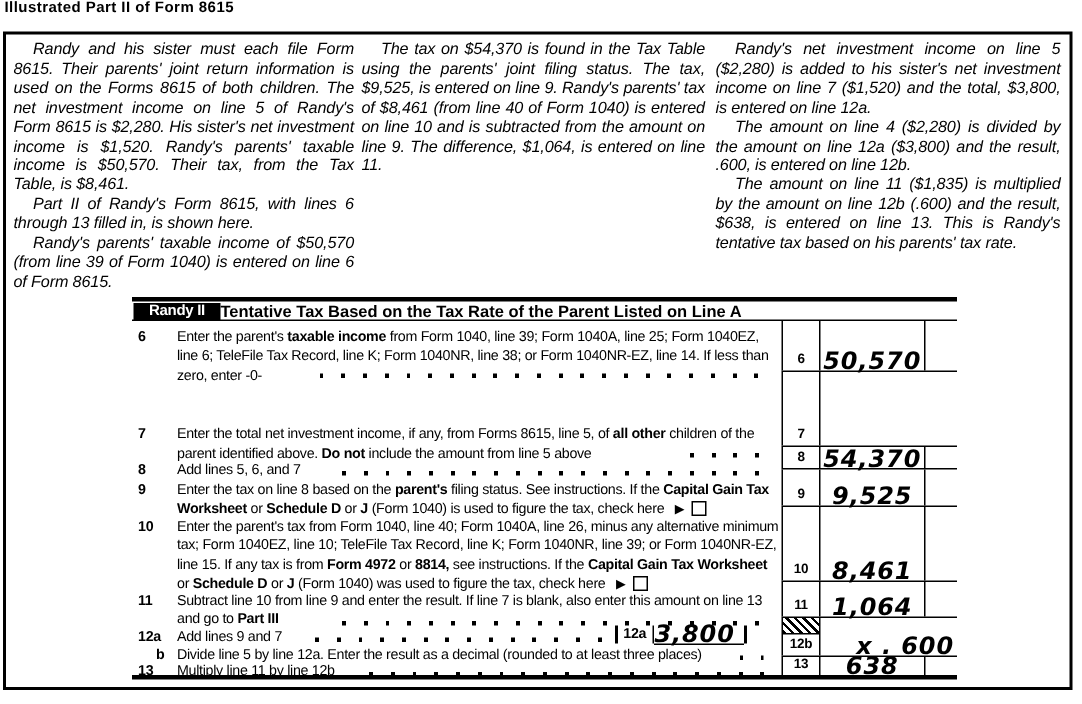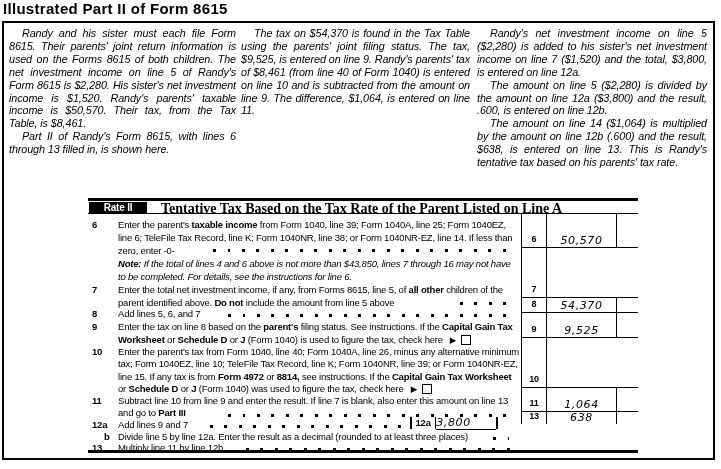--- a/index.html
+++ b/index.html
@@ -1,56 +1,56 @@
 <!DOCTYPE html>
 <html><head>
 <meta charset="utf-8">
 <style>
   html,body{margin:0;padding:0;background:#fff;}
   body{width:721px;height:469px;position:relative;overflow:hidden;
        font-family:"Liberation Sans",sans-serif;color:#000;}
   
-  .page-title{position:absolute;left:3px;top:0px;font-size:15px;font-weight:bold;
+  .page-title{position:absolute;left:3px;top:0px;font-size:10px;font-weight:bold;
               letter-spacing:0.3px;}
   
   .outer-box{position:absolute;left:2px;top:21px;width:709px;height:435px;
              border:2px solid #000;background:#fff;}
   
   .intro-col{position:absolute;top:4px;font-size:10.8px;line-height:12.9px;
              text-align:justify;letter-spacing:-0.1px;}
   .intro-col p{margin:0;text-indent:13px;font-style:italic;}
   #col1{left:5px;width:227px;}
   #col2{left:237px;width:229px;}
   #col3{left:473px;width:230px;}
   
   .form8615{position:absolute;left:84px;top:175px;width:550px;height:258px;
             font-size:9.5px;line-height:13px;letter-spacing:-0.2px;}
   .ph-topline{position:absolute;left:0;top:0;width:550px;height:2.5px;background:#000;}
   .part-label{position:absolute;left:1px;top:4px;width:58px;height:12px;background:#000;
               color:#fff;font-weight:bold;font-size:10px;text-align:center;line-height:12px;}
-  .part-title{position:absolute;left:73px;top:4px;font-weight:bold;font-size:14px;letter-spacing:0;font-family:Liberation Serif, serif;}
+  .part-title{position:absolute;left:59px;top:4px;font-weight:bold;font-size:11px;letter-spacing:0;}
   .ph-bottomline{position:absolute;left:0;top:15px;width:550px;height:1.2px;background:#000;}
   .item{position:absolute;left:0;width:436px;}
   .item .num{position:absolute;left:4px;top:0;font-weight:bold;}
   .item .txt{display:block;margin-left:30px;width:402px;}
   .note-block{position:absolute;left:30px;width:400px;font-style:italic;}
   .leader{position:absolute;height:2.6px;
           background:repeating-linear-gradient(90deg,#000 0 2.6px,transparent 2.6px 14.5px);}
   .arrow{font-size:8.5px;margin-left:7px;letter-spacing:0;}
   .cbox{display:inline-block;width:8px;height:8px;border:1.6px solid #000;
         vertical-align:-1.5px;margin-left:5px;}
   b{letter-spacing:-0.2px;}
   
   .inline12a{position:absolute;left:322px;top:219px;height:13px;display:flex;}
   .il-bar{width:1.5px;background:#000;height:12px;}
   .il-label{font-weight:bold;padding:0 4px;font-size:9.5px;line-height:12px;}
   .il-value{width:60px;border-bottom:1.4px solid #000;line-height:12px;}
   
-  .hand{font-family:"DejaVu Sans",sans-serif;font-style:italic;font-size:11px;
-        letter-spacing:0.6px;font-weight:normal;}
+  .hand{font-family:"DejaVu Sans",sans-serif;font-style:italic;font-size:16px;
+        letter-spacing:0.6px;font-weight:bold;}
   
   .grid{position:absolute;left:433px;top:16px;width:117px;}
   .grow{display:flex;border-bottom:1.5px solid #000;box-sizing:border-box;}
   .gnum{width:26px;box-sizing:border-box;border-left:1.5px solid #000;
         border-right:1.5px solid #000;display:flex;align-items:flex-end;
         justify-content:center;font-weight:bold;font-size:9px;padding-bottom:1px;}
   .gval{flex:1;box-sizing:border-box;border-right:1.5px solid #000;display:flex;
         align-items:flex-end;justify-content:center;padding-bottom:0px;}
   .gcent{width:21px;}
   .gnumwrap{width:26px;box-sizing:border-box;border-left:1.5px solid #000;
@@ -66,43 +66,43 @@
 </head>
 <body>
 
 <div class="page-title">Illustrated Part II of Form 8615</div>
 
 <div class="outer-box">
 
   <div class="intro-col" id="col1">
     <p>Randy and his sister must each file Form 8615. Their parents' joint return information is used on the Forms 8615 of both children. The net investment income on line 5 of Randy's Form 8615 is $2,280. His sister's net investment income is $1,520. Randy's parents' taxable income is $50,570. Their tax, from the Tax Table, is $8,461.</p>
     <p>Part II of Randy's Form 8615, with lines 6 through 13 filled in, is shown here.</p>
+    <p>Randy's parents' taxable income of $50,570 (from line 39 of Form 1040) is entered on line 6 of Form 8615.</p>
   </div>
   <div class="intro-col" id="col2">
     <p>The tax on $54,370 is found in the Tax Table using the parents' joint filing status. The tax, $9,525, is entered on line 9. Randy's parents' tax of $8,461 (from line 40 of Form 1040) is entered on line 10 and is subtracted from the amount on line 9. The difference, $1,064, is entered on line 11.</p>
   </div>
   <div class="intro-col" id="col3">
     <p>Randy's net investment income on line 5 ($2,280) is added to his sister's net investment income on line 7 ($1,520) and the total, $3,800, is entered on line 12a.</p>
-    <p>The amount on line 5 ($2,280) is divided by the amount on line 12a ($3,800) and the result, .600, is entered on line 12b.</p>
-    <p>The amount on line 14 ($1,064) is multiplied by the amount on line 12b (.600) and the result, $638, is entered on line 13. This is Randy's tentative tax based on his parents' tax rate.</p>
+    <p>The amount on line 4 ($2,280) is divided by the amount on line 12a ($3,800) and the result, .600, is entered on line 12b.</p>
+    <p>The amount on line 11 ($1,835) is multiplied by the amount on line 12b (.600) and the result, $638, is entered on line 13. This is Randy's tentative tax based on his parents' tax rate.</p>
   </div>
 
   <div class="form8615">
     <div class="ph-topline"></div>
-    <div class="part-label">Rate II</div>
+    <div class="part-label">Randy II</div>
     <div class="part-title">Tentative Tax Based on the Tax Rate of the Parent Listed on Line A</div>
     <div class="ph-bottomline"></div>
 
     <div class="item" style="top:20px">
       <span class="num">6</span>
       <span class="txt">Enter the parent's <b>taxable income</b> from Form 1040, line 39; Form 1040A, line 25; Form 1040EZ, line 6; TeleFile Tax Record, line K; Form 1040NR, line 38; or Form 1040NR-EZ, line 14. If less than zero, enter -0-</span>
     </div>
     <div class="leader" style="left:125px;top:51px;width:302px"></div>
 
-    <div class="note-block" style="top:59px"><b>Note: </b>If the total of lines 4 and 6 above is not more than $43,850, lines 7 through 16 may not have to be completed. For details, see the instructions for line 6.</div>
 
     <div class="item" style="top:85px">
       <span class="num">7</span>
       <span class="txt">Enter the total net investment income, if any, from Forms 8615, line 5, of <b>all other</b> children of the parent identified above. <b>Do not</b> include the amount from line 5 above</span>
     </div>
     <div class="leader" style="left:372px;top:104px;width:55px"></div>
 
     <div class="item" style="top:109px">
       <span class="num">8</span>
       <span class="txt">Add lines 5, 6, and 7</span>
@@ -165,27 +165,35 @@
         <div class="gval hand">54,370</div>
         <div class="gcent"></div>
       </div>
       <div class="grow" style="height:25px">
         <div class="gnum">9</div>
         <div class="gval hand">9,525</div>
         <div class="gcent"></div>
       </div>
       <div class="grow" style="height:50px">
         <div class="gnum">10</div>
+        <div class="gval hand">8,461</div>
         <div class="gcent"></div>
       </div>
       <div class="grow" style="height:24px">
         <div class="gnum">11</div>
         <div class="gval hand">1,064</div>
         <div class="gcent"></div>
       </div>
+      <div class="grow" style="height:26px">
+        <div class="gnumwrap">
+          <div class="hatch"></div>
+          <div class="gnum12b">12b</div>
+        </div>
+        <div class="gval12b hand">x  . 600</div>
+      </div>
       <div class="grow" style="height:12px;border-bottom:none">
         <div class="gnum">13</div>
         <div class="gval hand">638</div>
         <div class="gcent"></div>
       </div>
     </div>
 
     <div class="bottomline"></div>
   </div>
 </div>

